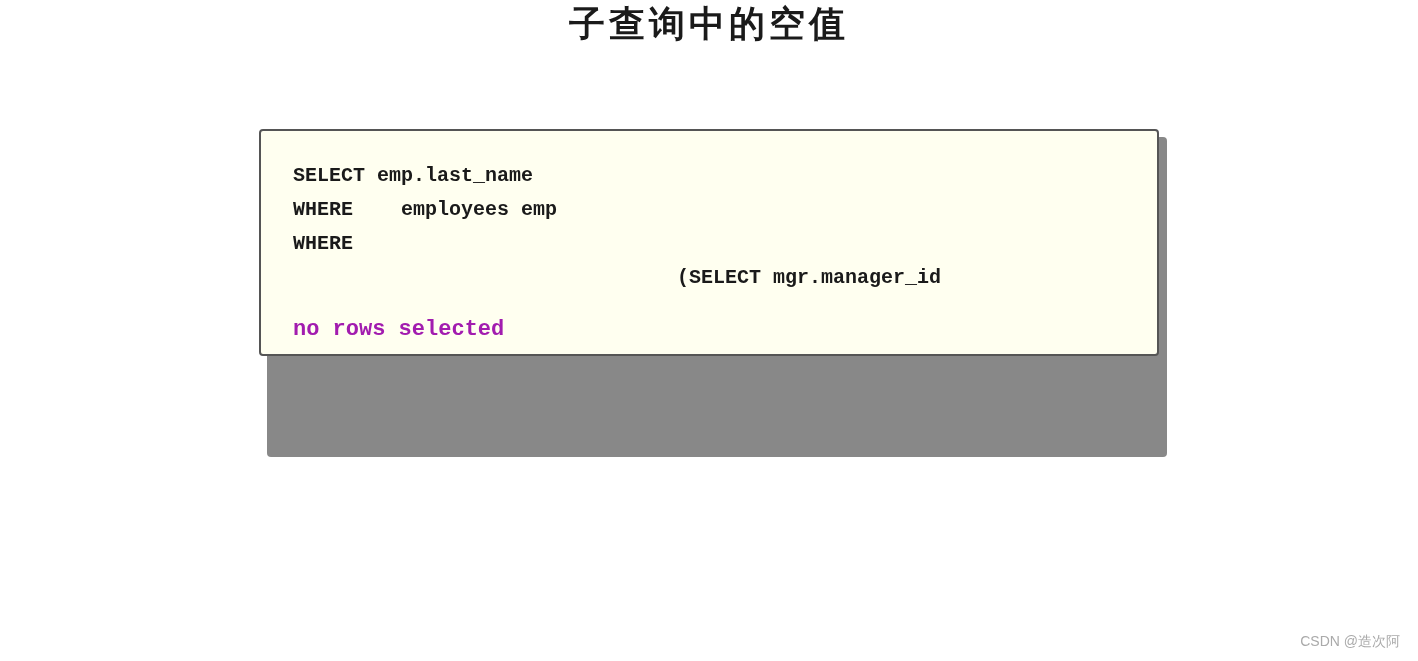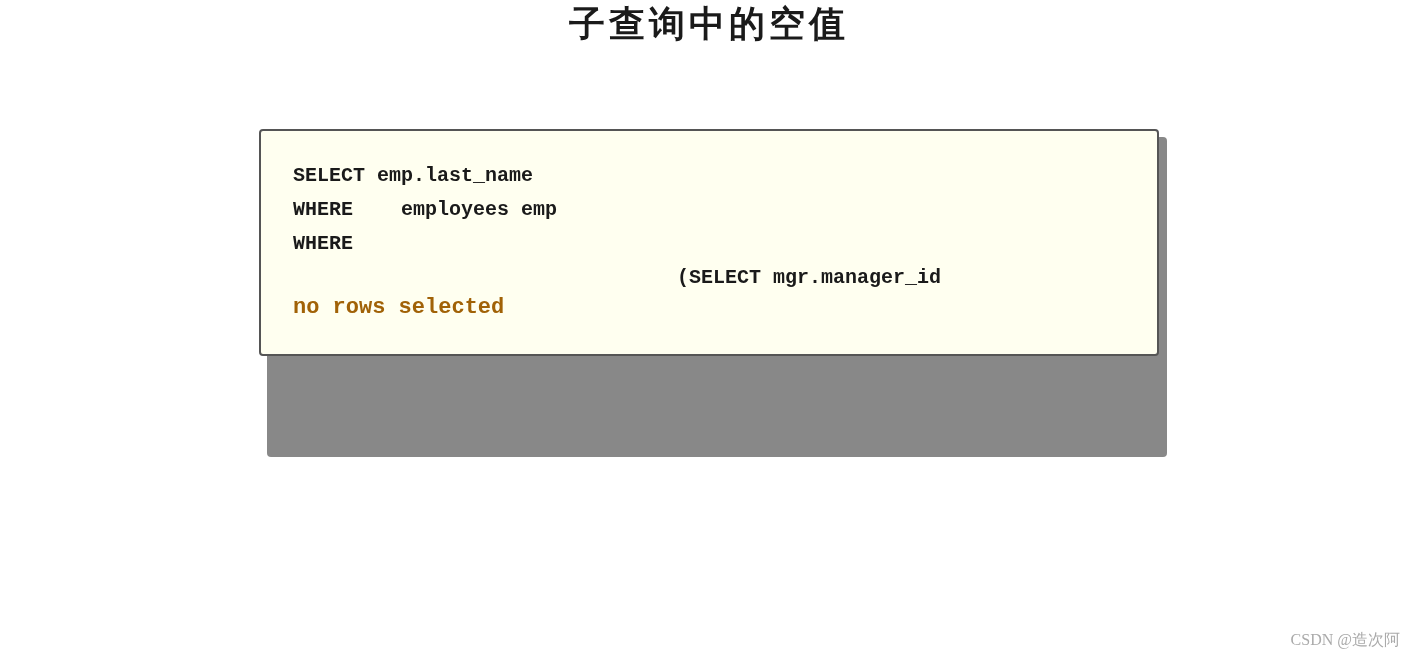--- a/index.html
+++ b/index.html
@@ -61,33 +61,34 @@
       color: #1a1a1a;
       line-height: 1.7;
     }
 
     .code-line {
       display: flex;
       white-space: pre;
     }
 
     .result-line {
+      margin-top: 22px;
       font-family: 'Courier New', Courier, monospace;
       font-size: 22px;
       font-weight: bold;
-      color: #a16207;
+      color: #a21caf;
     }
 
     .watermark {
       position: absolute;
       bottom: 10px;
       right: 18px;
-      font-size: 16px;
+      font-size: 14px;
       color: #aaaaaa;
-      font-family: Liberation Serif, serif;
+      font-family: Liberation Sans, sans-serif;
     }
   </style>
 </head>
 <body>
 
 <h1 class="page-title">子查询中的空值</h1>
 
 <div class="code-block-wrapper">
   <div class="code-block-shadow"></div>
   <div class="code-block">

